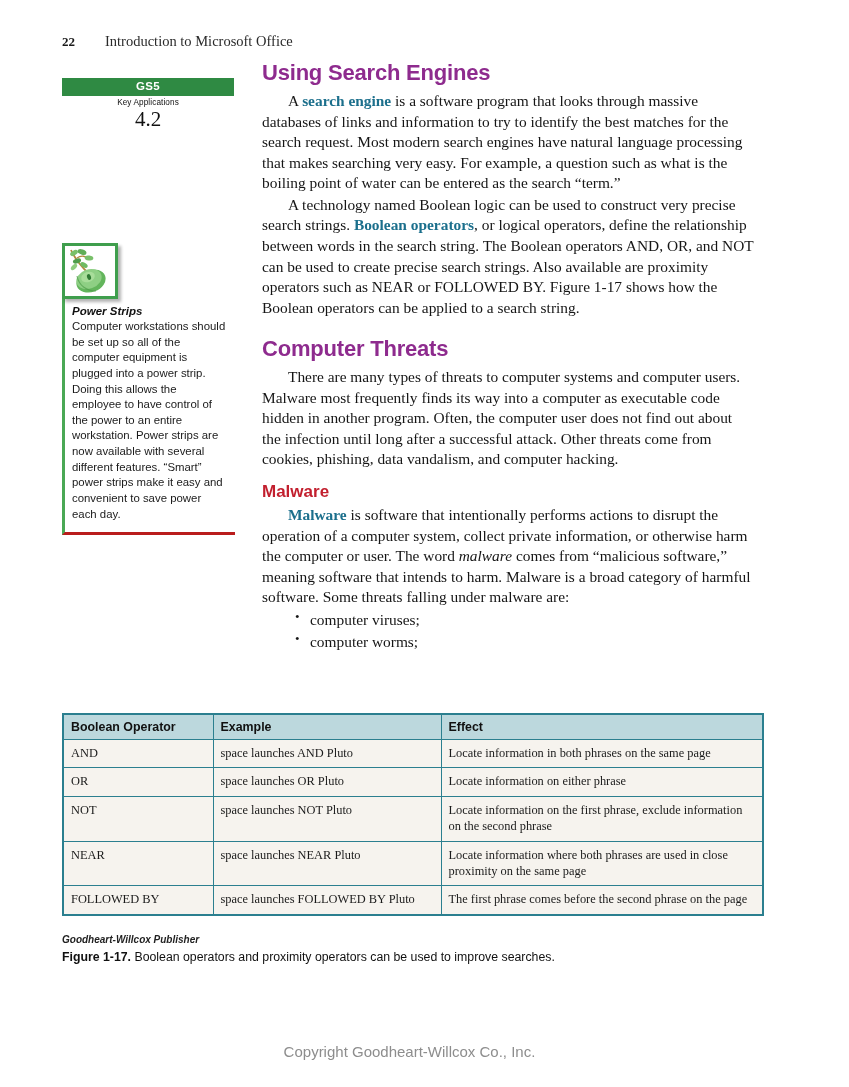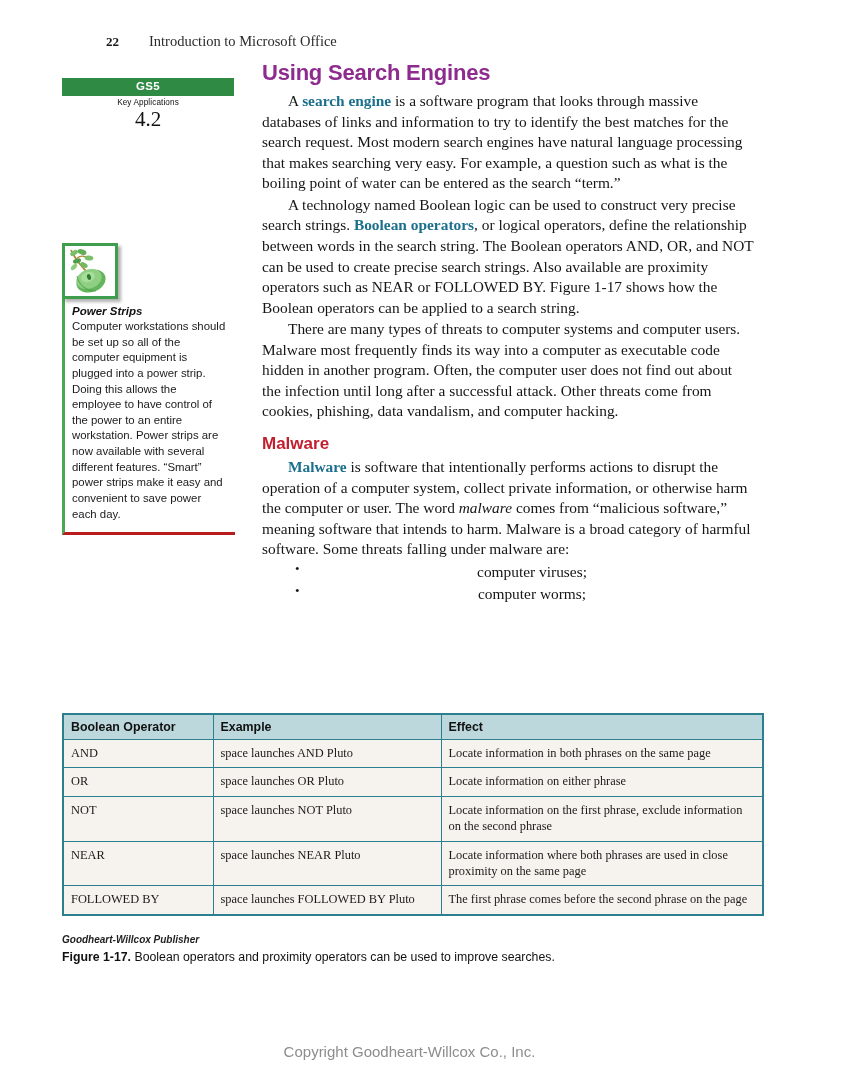--- a/index.html
+++ b/index.html
@@ -23,21 +23,20 @@
     top: 33px;
     display: flex;
     align-items: baseline;
   }
   .running-head .page-num {
     font-family: "Liberation Serif", serif;
     font-weight: bold;
     font-size: 13px;
     color: #1a1a1a;
     margin-right: 30px;
-    margin-left: 44px;
   }
   .running-head .head-title {
     font-family: "Liberation Serif", serif;
     font-size: 14.5px;
     color: #2a2a2a;
   }
 
   
   .left-col {
     position: absolute;
@@ -174,21 +173,20 @@
   .term-red {
     color: #1b6f8c;
     font-weight: bold;
   }
   em.it { font-style: italic; }
 
   ul.bullets {
     margin: 1px 0 0 0;
     padding-left: 48px;
     list-style: none;
-    text-align: center;
   }
   ul.bullets li {
     font-family: "Liberation Serif", serif;
     font-size: 15.4px;
     line-height: 1.45;
     color: #151515;
     position: relative;
   }
   ul.bullets li:before {
     content: "\2022";
@@ -324,20 +322,21 @@
   <h1 class="sec-title">Using Search Engines</h1>
 
   <p class="body">
     <span>A </span><span class="term">search engine</span><span> is a software program that looks through massive databases of links and information to try to identify the best matches for the search request. Most modern search engines have natural language processing that makes searching very easy. For example, a question such as what is the boiling point of water can be entered as the search “term.”</span>
   </p>
 
   <p class="body">
     <span>A technology named Boolean logic can be used to construct very precise search strings. </span><span class="term">Boolean operators</span><span>, or logical operators, define the relationship between words in the search string. The Boolean operators AND, OR, and NOT can be used to create precise search strings. Also available are proximity operators such as NEAR or FOLLOWED BY. Figure 1-17 shows how the Boolean operators can be applied to a search string.</span>
   </p>
 
+  <h1 class="sec-title" style="margin-top:18px">Computer Threats</h1>
 
   <p class="body">There are many types of threats to computer systems and computer users. Malware most frequently finds its way into a computer as executable code hidden in another program. Often, the computer user does not find out about the infection until long after a successful attack. Other threats come from cookies, phishing, data vandalism, and computer hacking.</p>
 
   <h2 class="sub-title">Malware</h2>
 
   <p class="body">
     <span class="term-red">Malware</span><span> is software that intentionally performs actions to disrupt the operation of a computer system, collect private information, or otherwise harm the computer or user. The word </span><em class="it">malware</em><span> comes from “malicious software,” meaning software that intends to harm. Malware is a broad category of harmful software. Some threats falling under malware are:</span>
   </p>
 
   <ul class="bullets">

